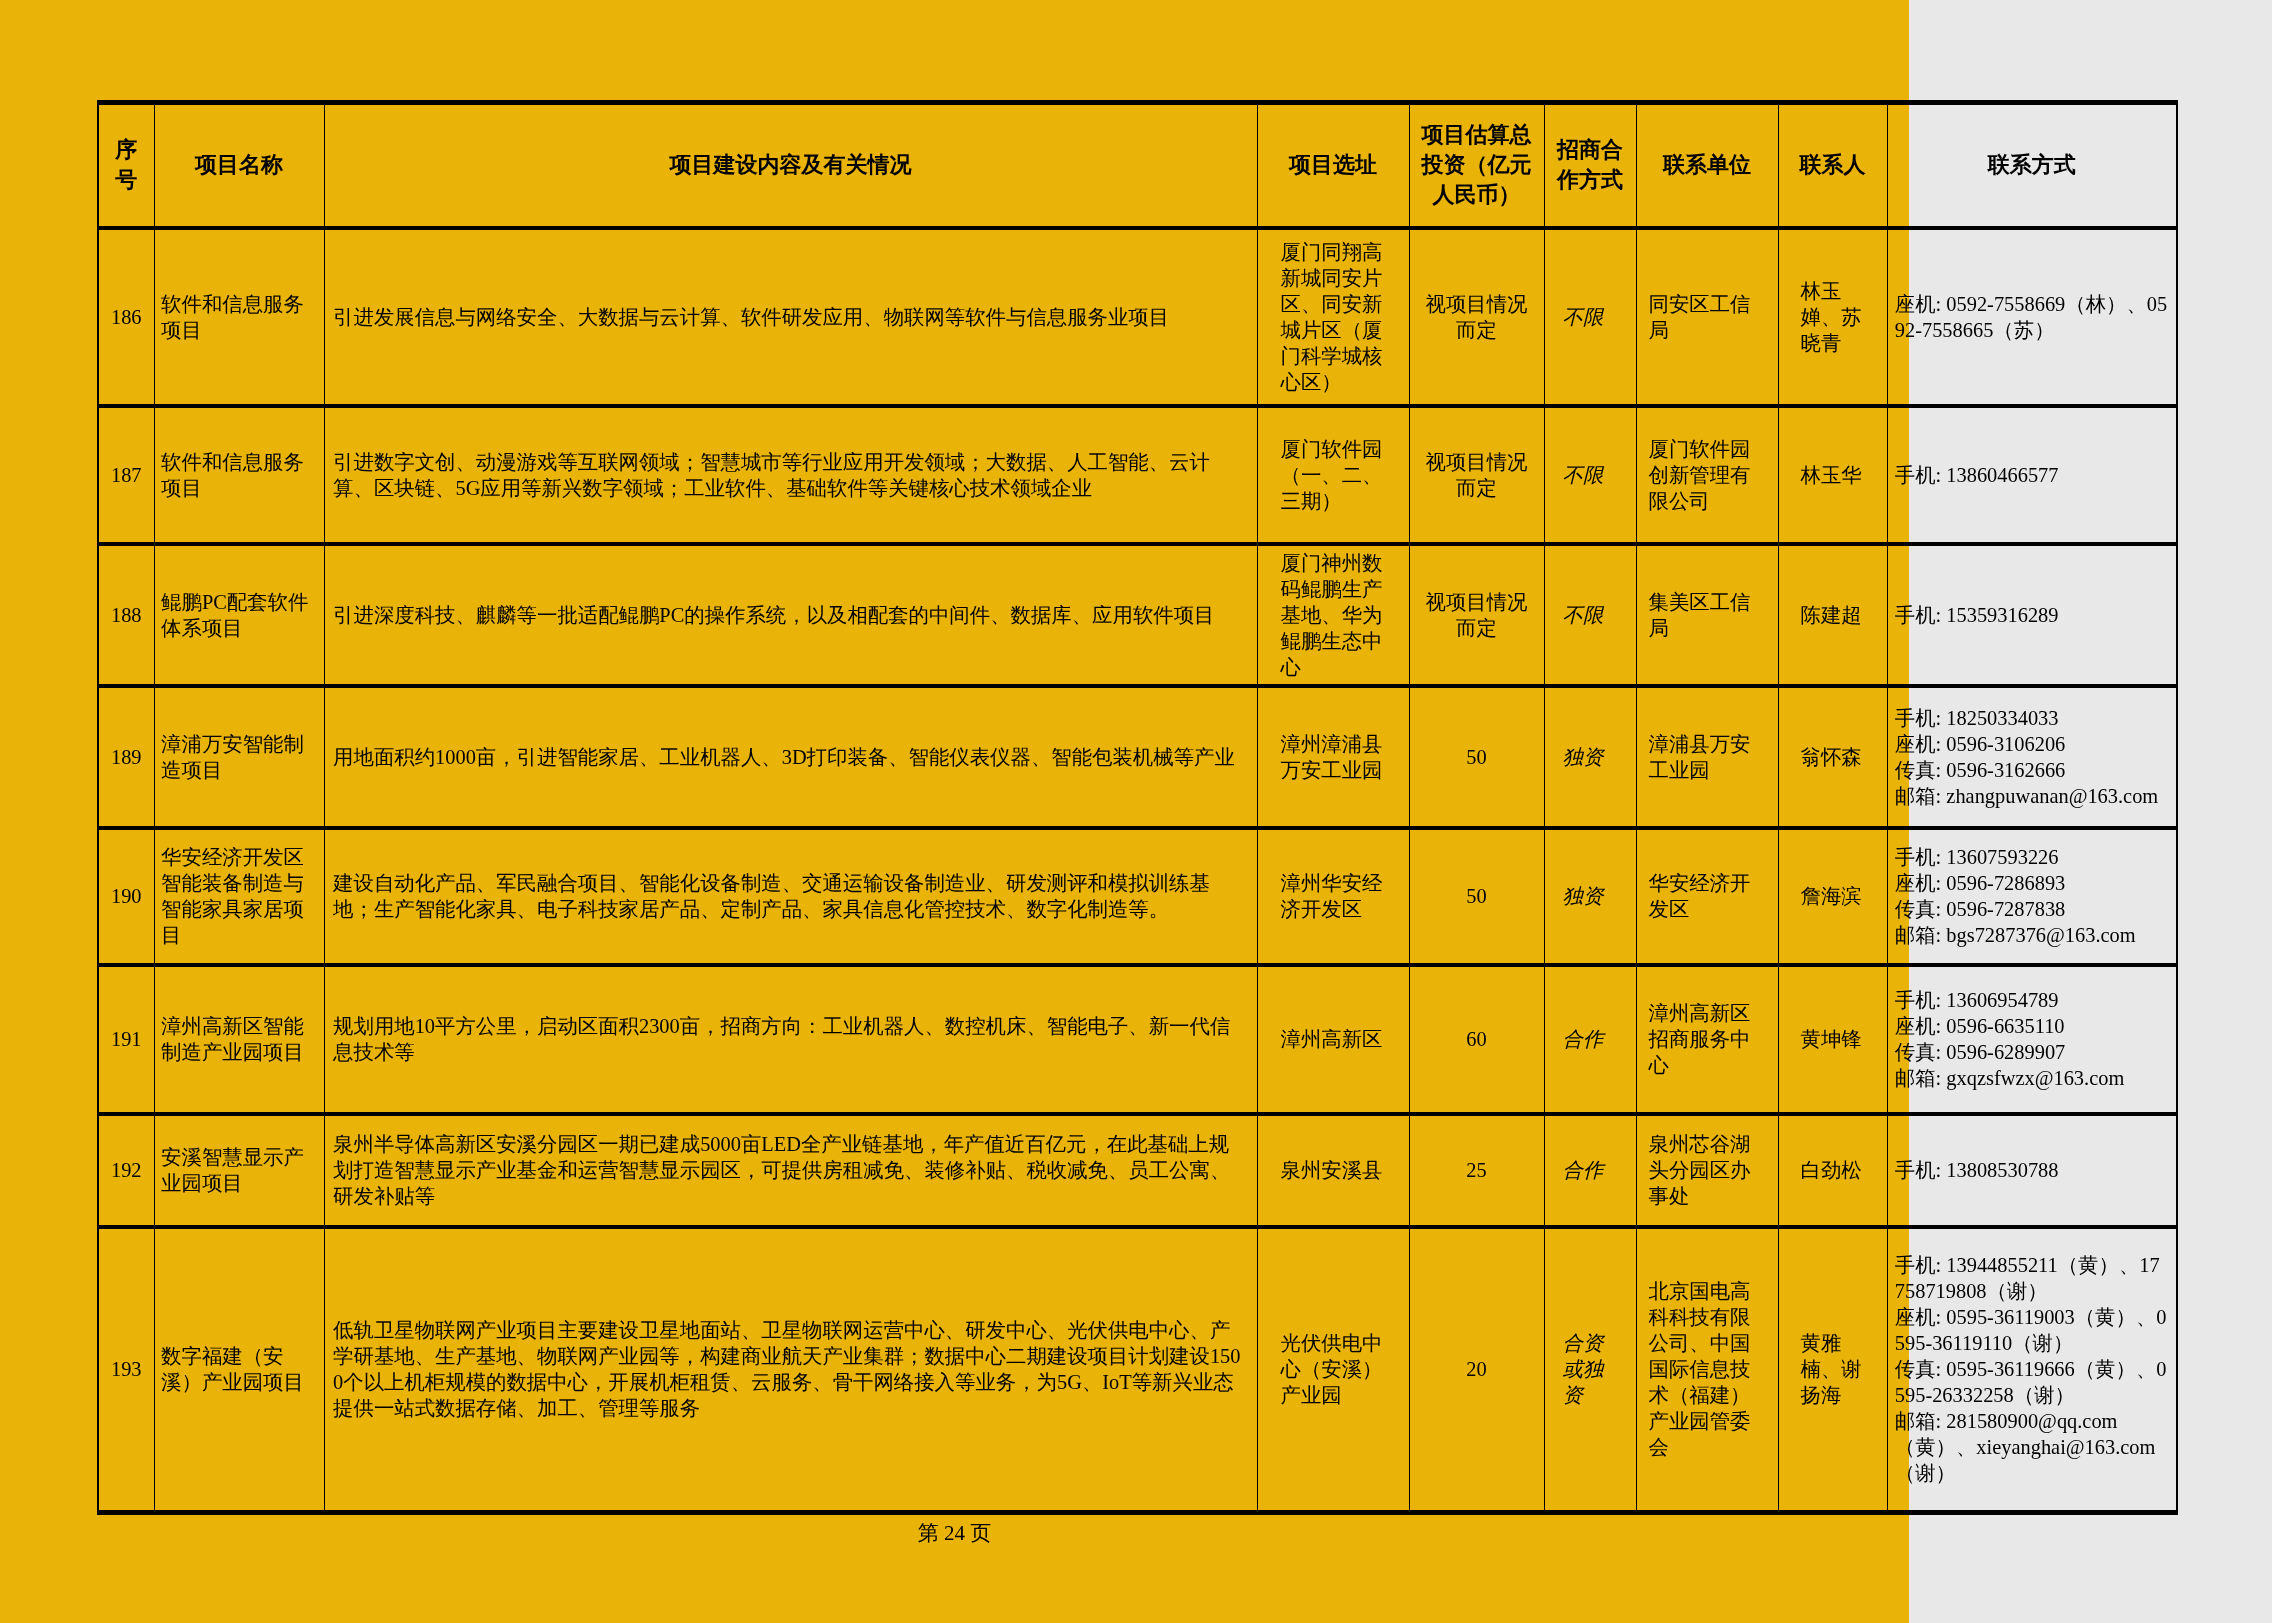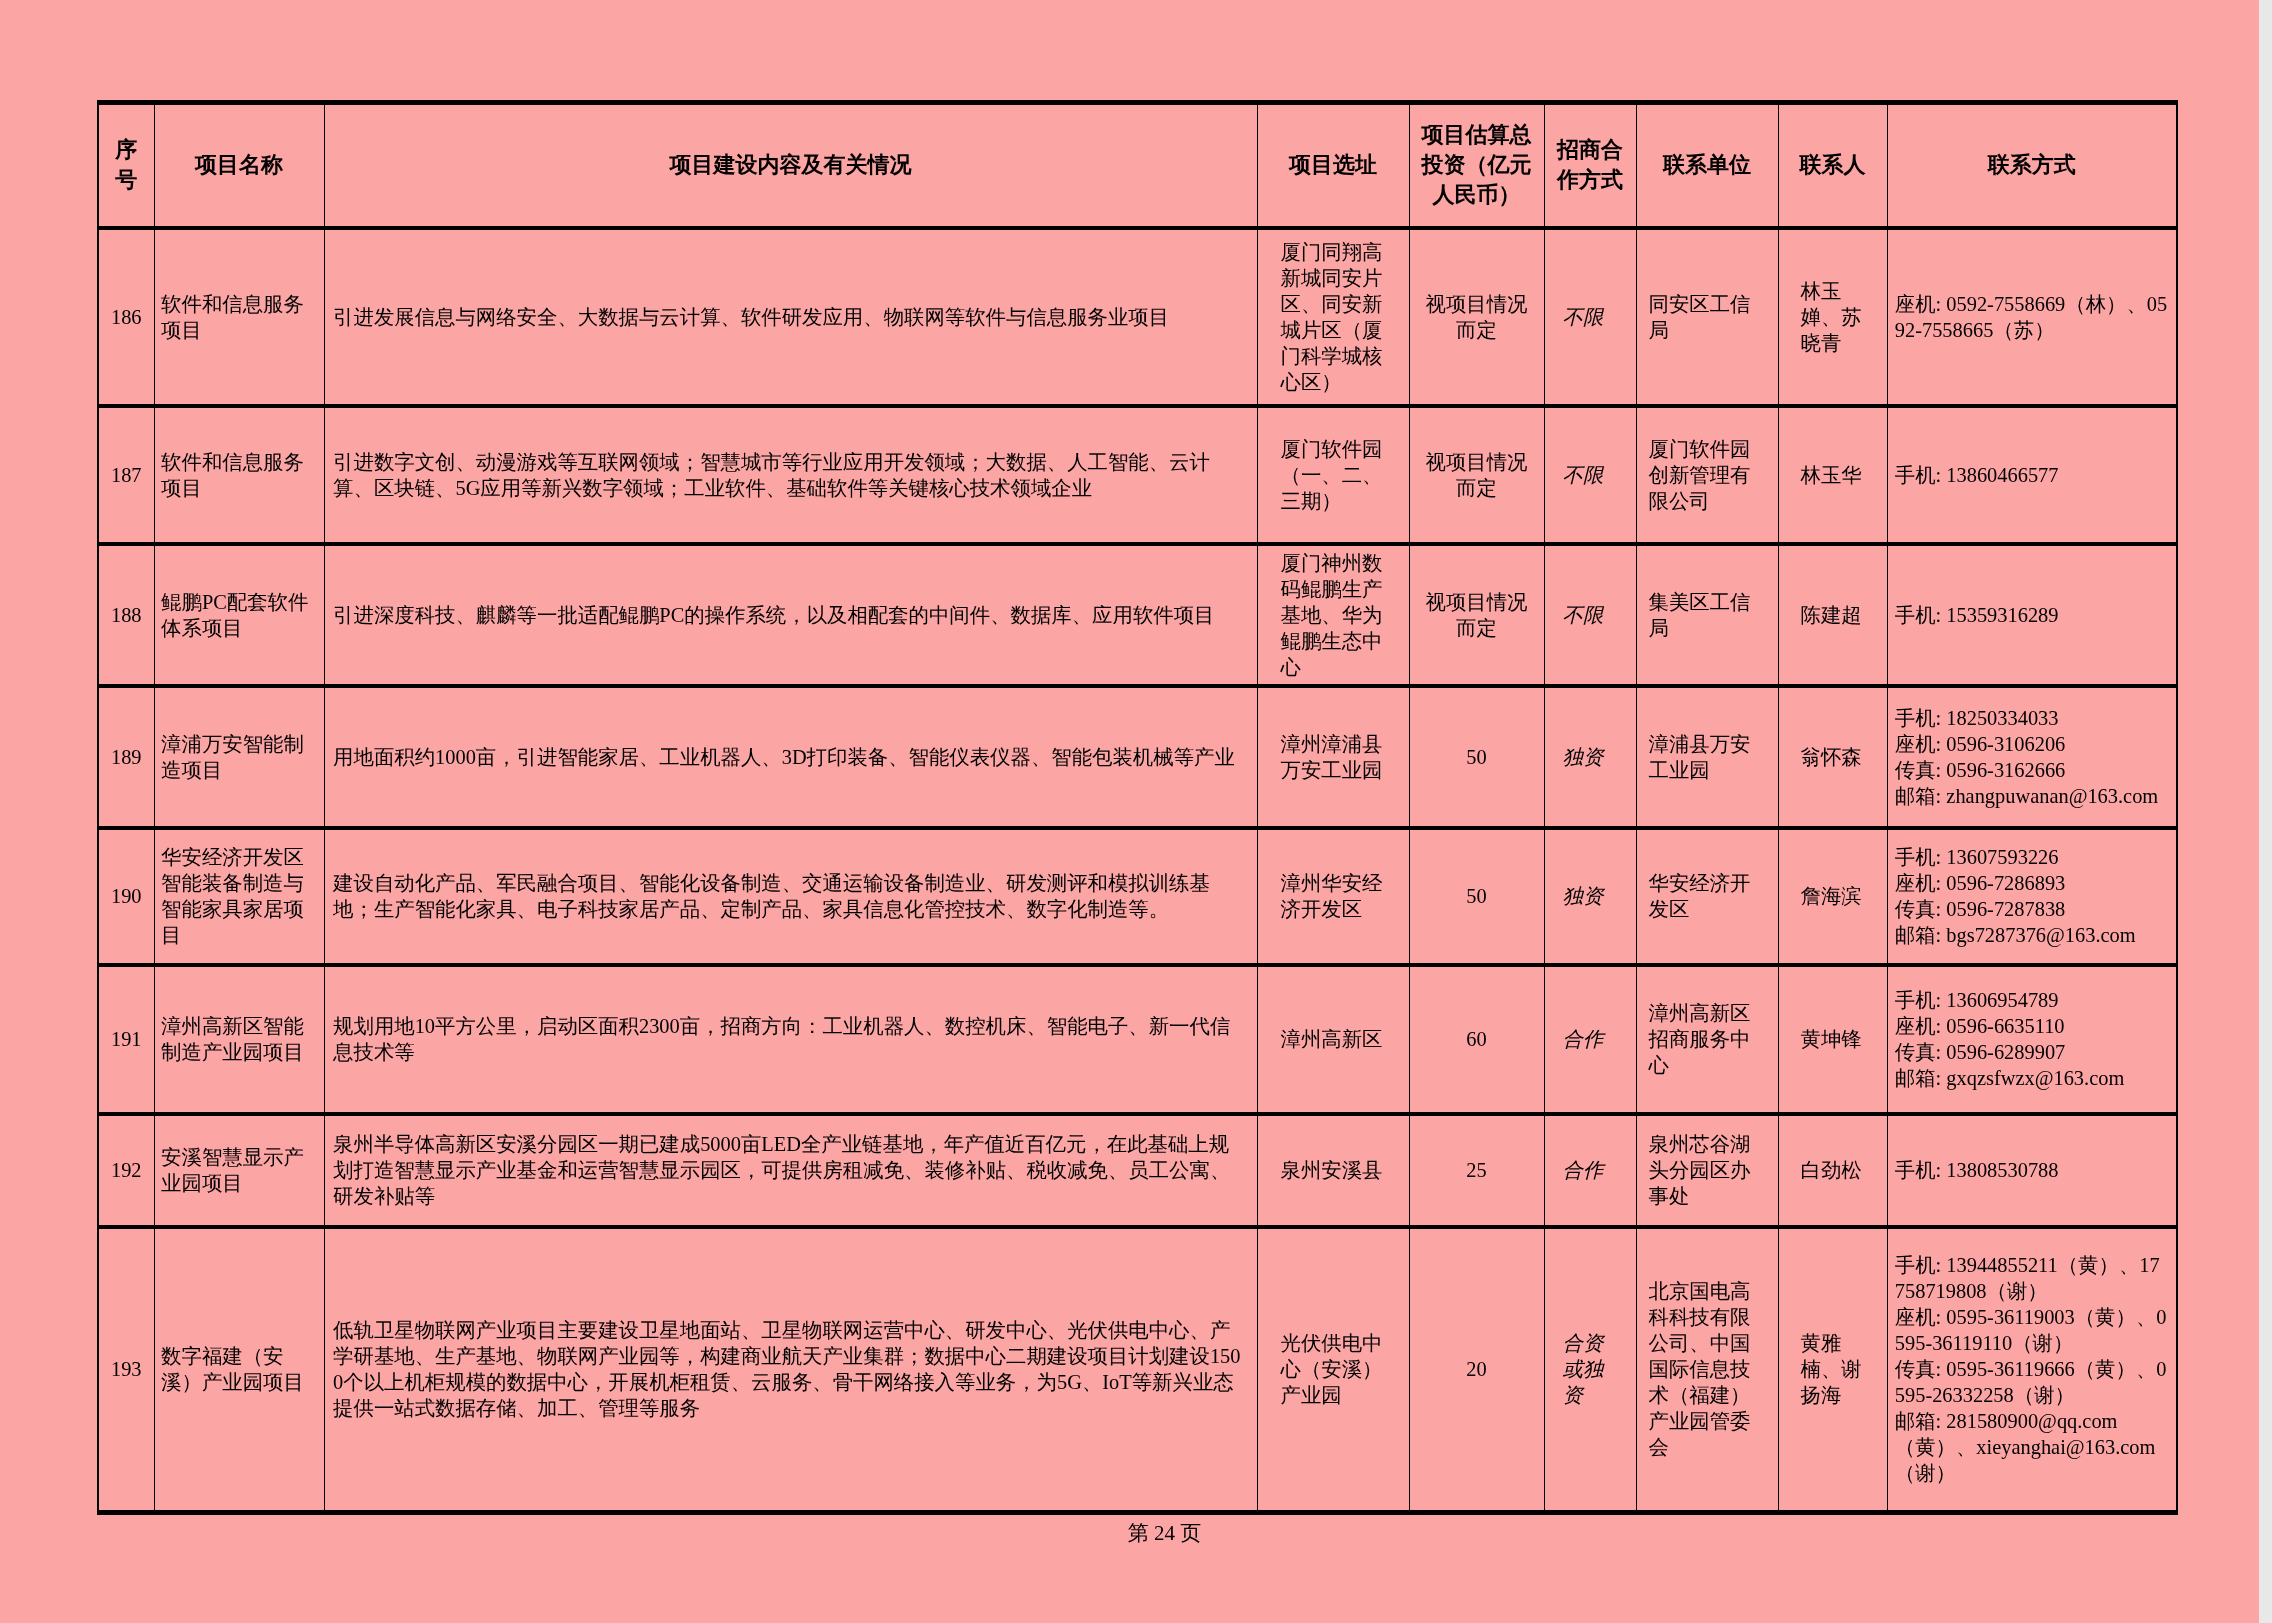--- a/index.html
+++ b/index.html
@@ -1,20 +1,20 @@
 <!DOCTYPE html>
 <html lang="zh" style="font-size:10.6px"><head>
 <meta charset="utf-8">
 <style>
   html,body{margin:0;padding:0;background:#e8e8e8;}
   .page{
     position:relative;
-    width:2259px;
+    width:1909px;
     height:1623px;
-    background:#fca5a5;
+    background:#eab308;
     font-family:"Liberation Serif","DejaVu Serif",serif;
     color:#000;
   }
   table.project-table{
     position:absolute;
     left:97px;
     top:100px;
     width:2079px;
     border-collapse:collapse;
     table-layout:fixed;
@@ -75,21 +75,20 @@
   td.c-info{padding:4px 7.3px;}
   .line{display:block;font-family:Liberation Serif, serif;}
   .footer{
     position:absolute;
     left:0;
     top:1520px;
     width:100%;
     text-align:center;
     font-size:21px;
     line-height:26px;
-    margin-left:35px;
   }
 </style>
 </head>
 <body>
 
 <div class="page">
   <table class="project-table">
     <colgroup>
         <col class="c-no">
         <col class="c-name">

